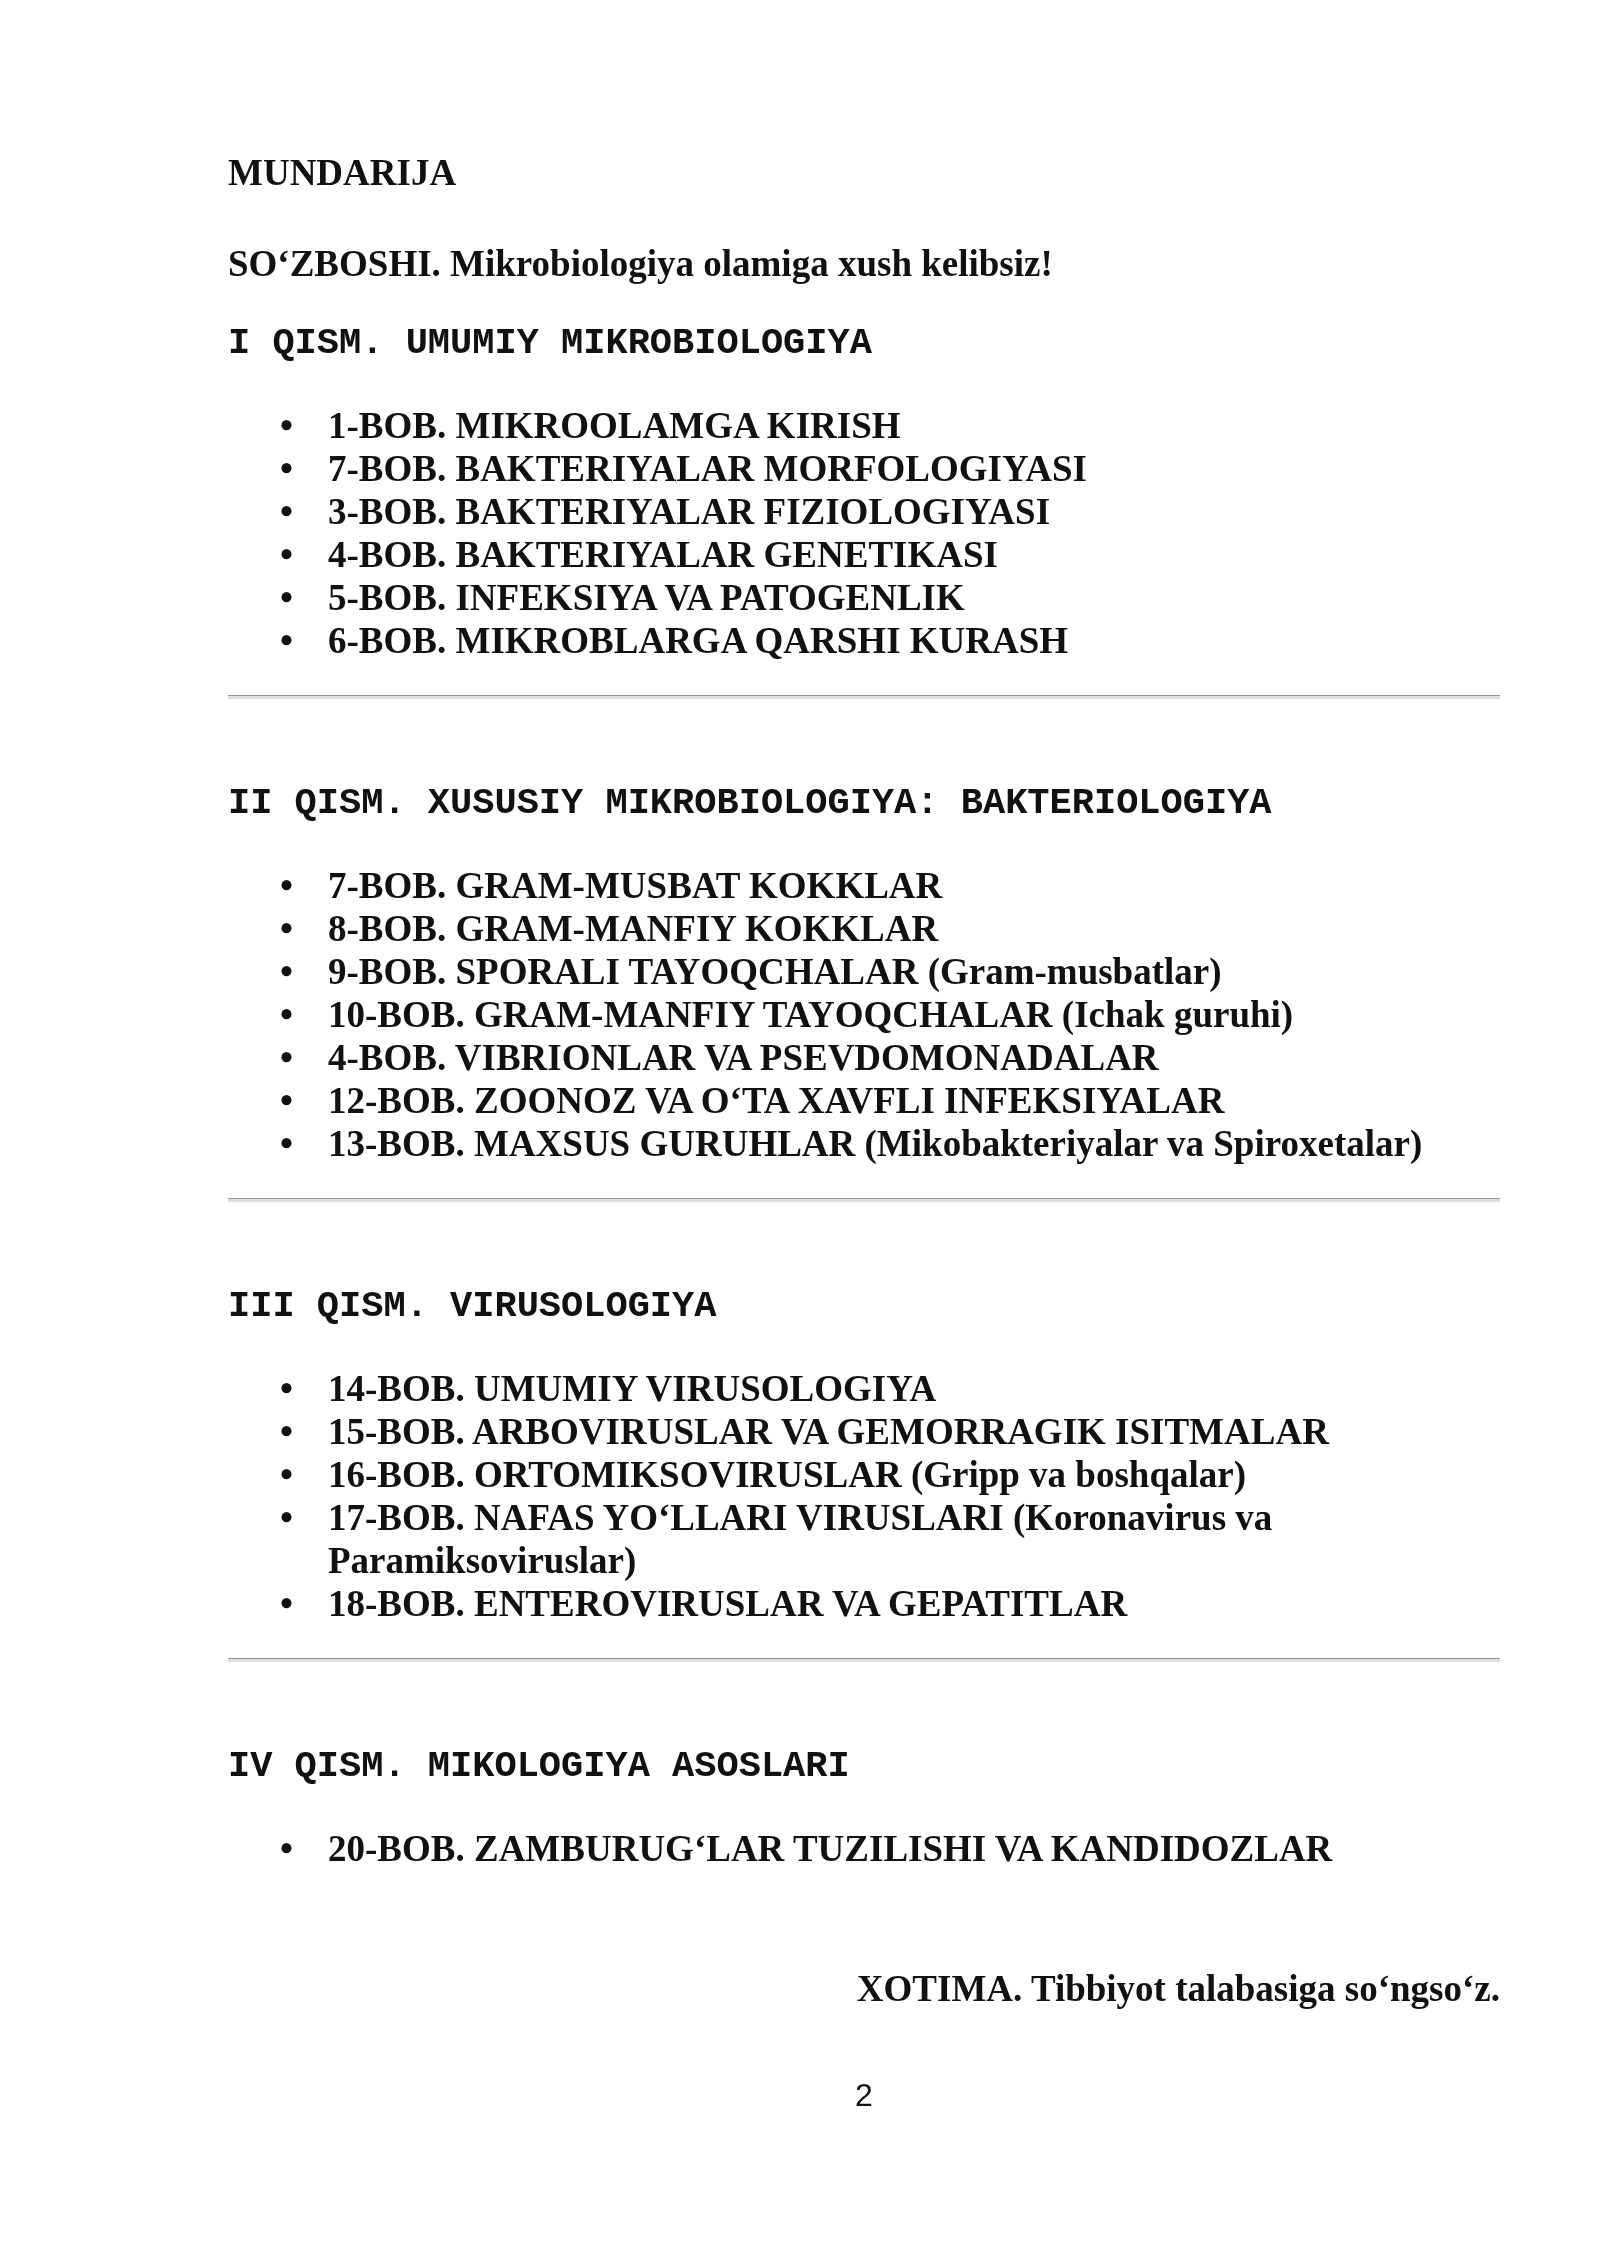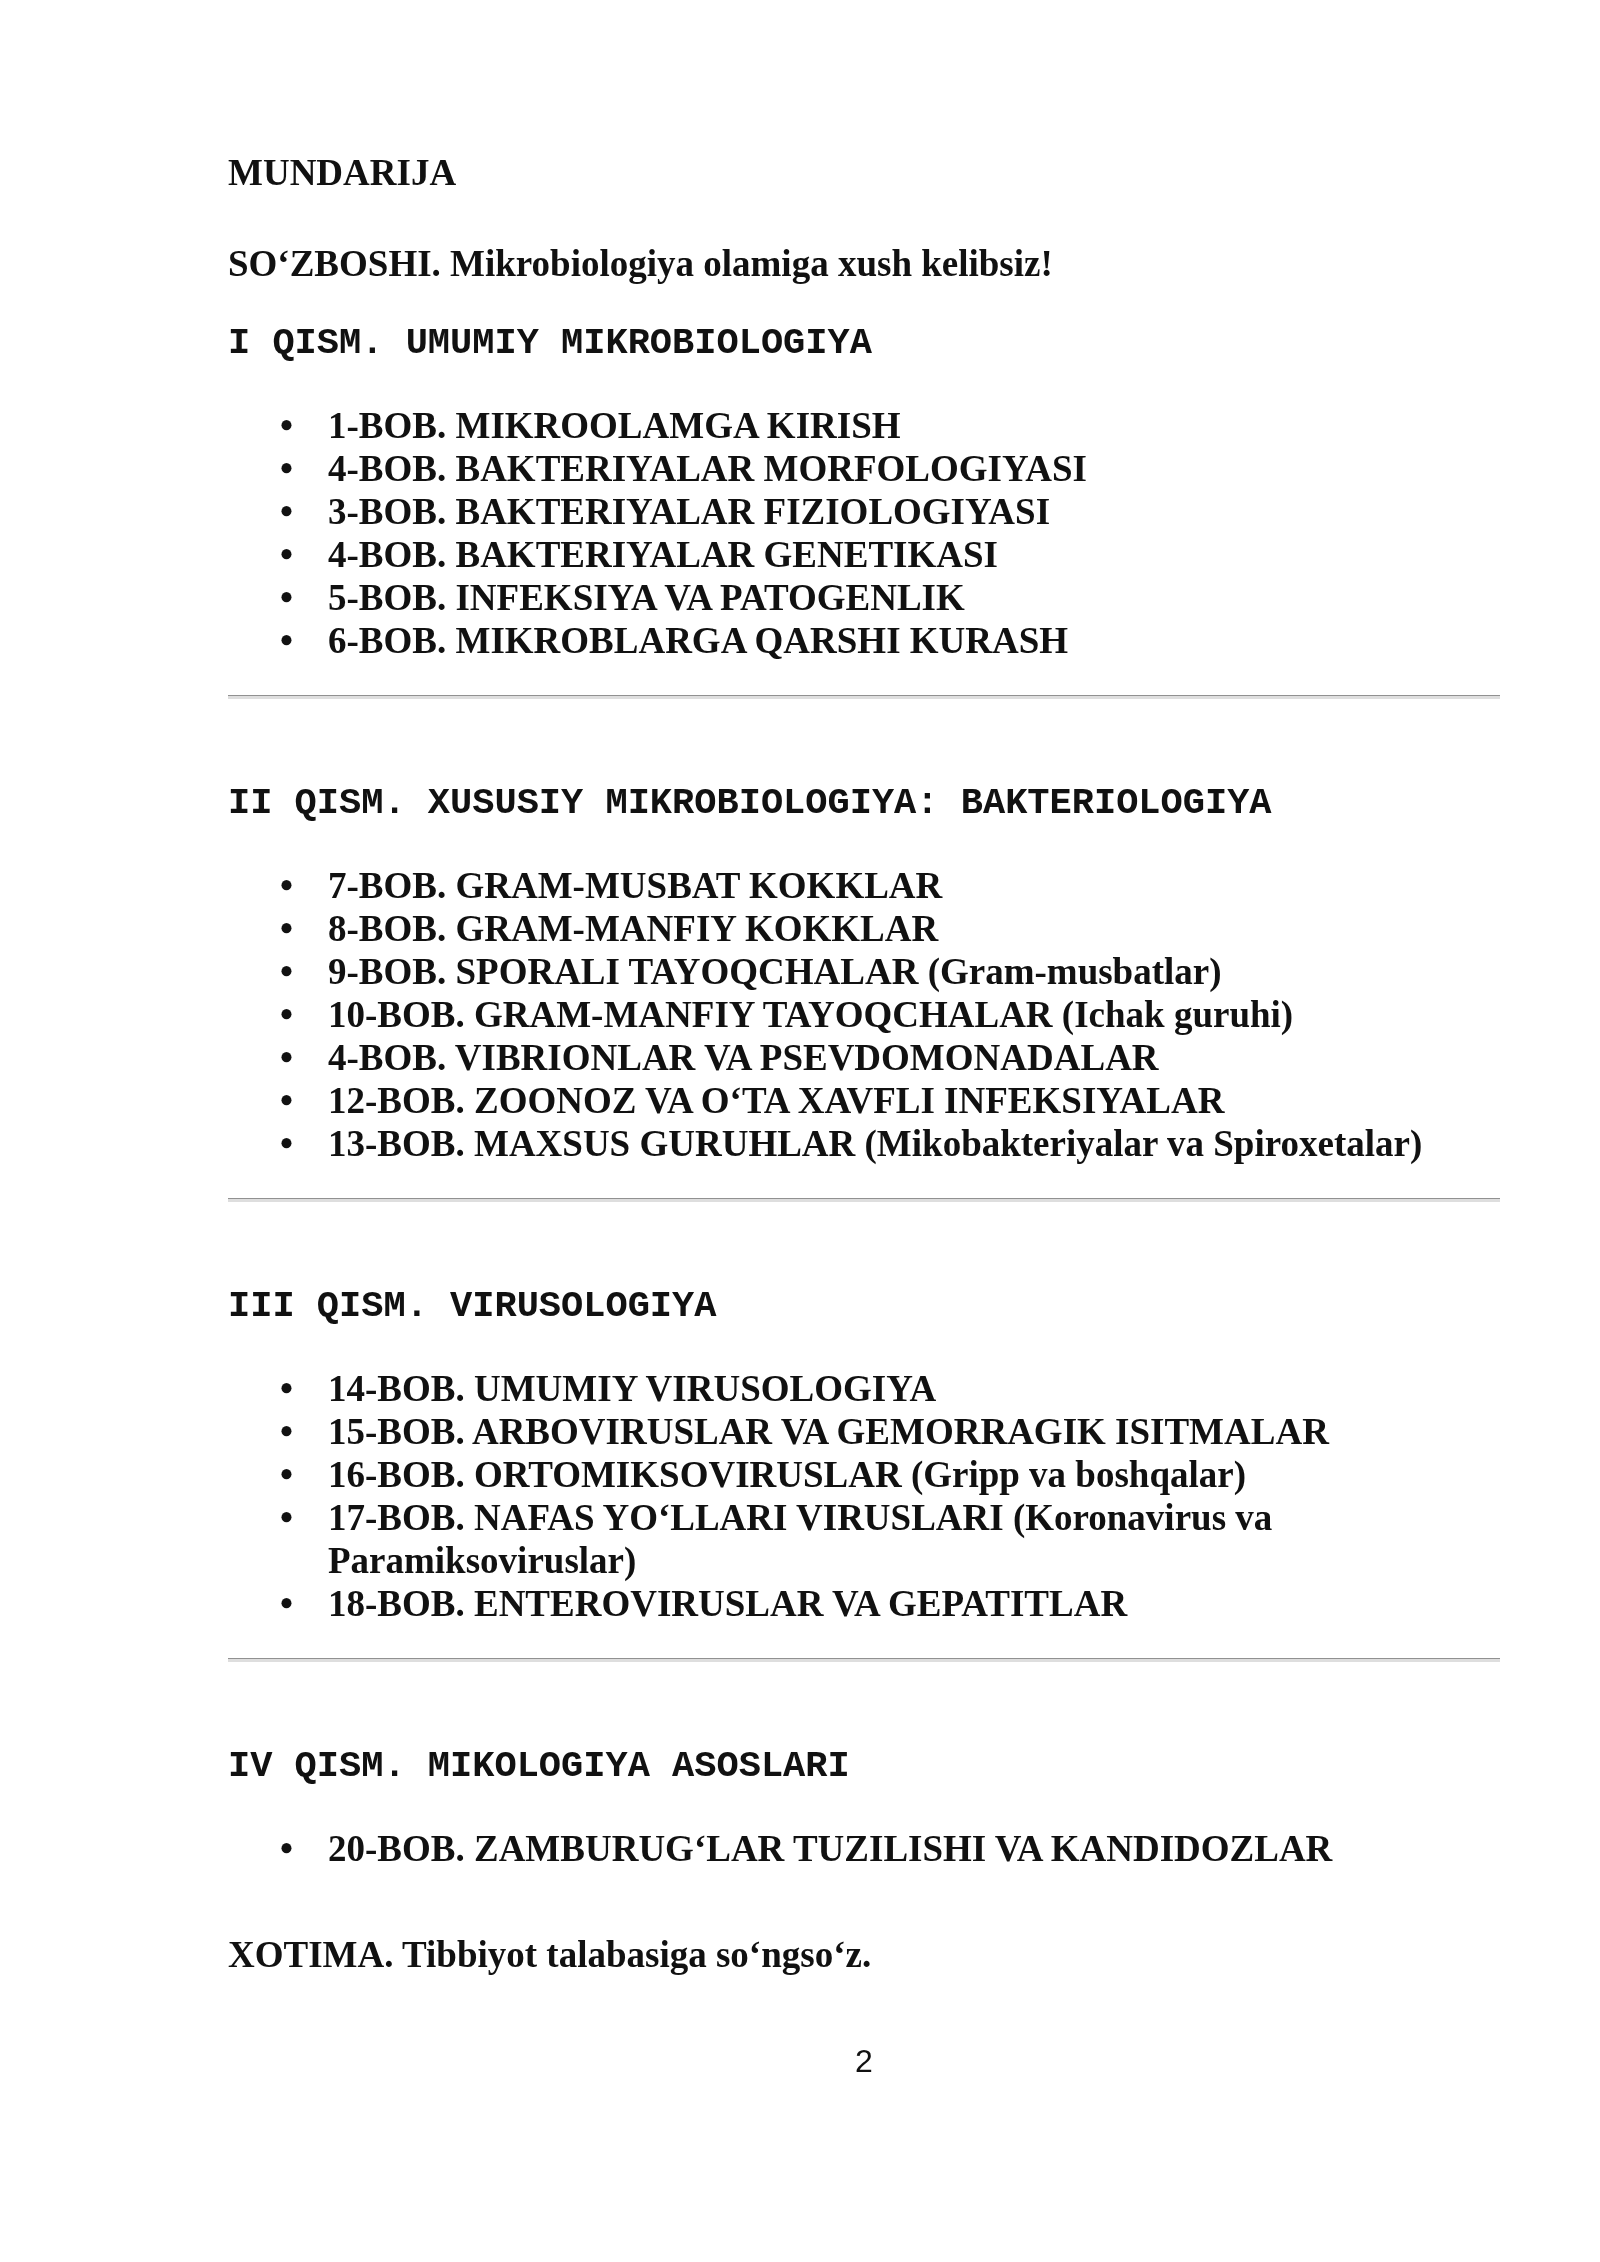--- a/index.html
+++ b/index.html
@@ -53,21 +53,21 @@
     line-height: 43px;
   }
   hr.divider {
     border: none;
     height: 4px;
     background: var(--divider);
     border-bottom: 3px solid var(--divider-shadow);
     margin: 0 0 83px 0;
     width: 100%;
   }
-  p.closing { margin-top: 63px; }
+  p.closing { margin-top: 97px; text-align: right; }
   .pagenum {
     margin-top: 66px;
     text-align: center;
     font-family: "Liberation Sans", "DejaVu Sans", sans-serif;
     font-size: 32px;
     line-height: 38px;
     font-weight: normal;
     color: var(--text);
   }
 </style>
@@ -75,21 +75,21 @@
 <body>
 
 <main class="page">
   <h1 class="line">MUNDARIJA</h1>
   <p class="line preface">SO‘ZBOSHI. Mikrobiologiya olamiga xush kelibsiz!</p>
   <div id="sections">
       <section>
         <h2 class="line heading">I QISM. UMUMIY MIKROBIOLOGIYA</h2>
         <ul class="items">
           <li class="line item">1-BOB. MIKROOLAMGA KIRISH</li>
-          <li class="line item">4-BOB. BAKTERIYALAR MORFOLOGIYASI</li>
+          <li class="line item">7-BOB. BAKTERIYALAR MORFOLOGIYASI</li>
           <li class="line item">3-BOB. BAKTERIYALAR FIZIOLOGIYASI</li>
           <li class="line item">4-BOB. BAKTERIYALAR GENETIKASI</li>
           <li class="line item">5-BOB. INFEKSIYA VA PATOGENLIK</li>
           <li class="line item">6-BOB. MIKROBLARGA QARSHI KURASH</li>
         </ul>
       </section>
       <hr class="divider">
       <section>
         <h2 class="line heading">II QISM. XUSUSIY MIKROBIOLOGIYA: BAKTERIOLOGIYA</h2>
         <ul class="items">

